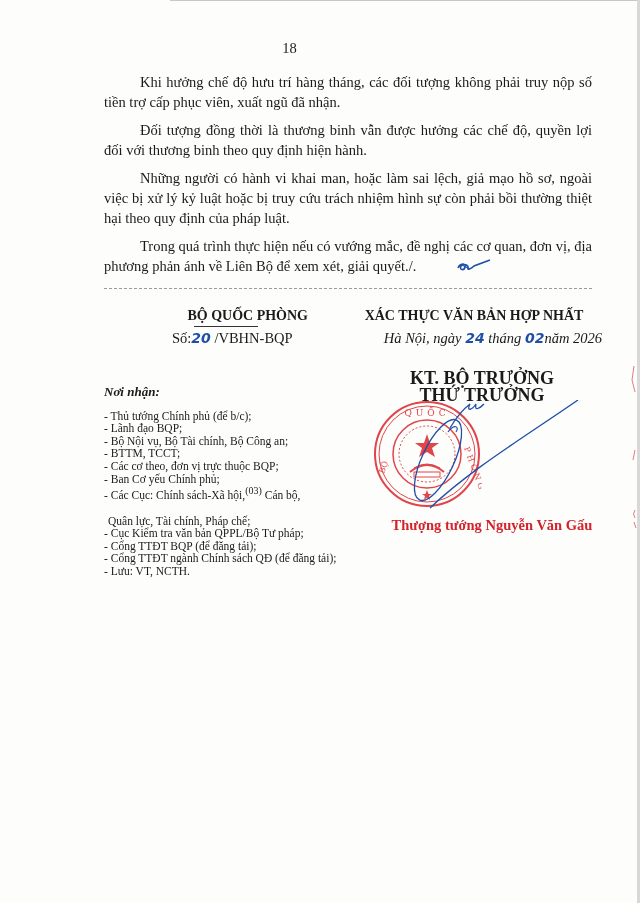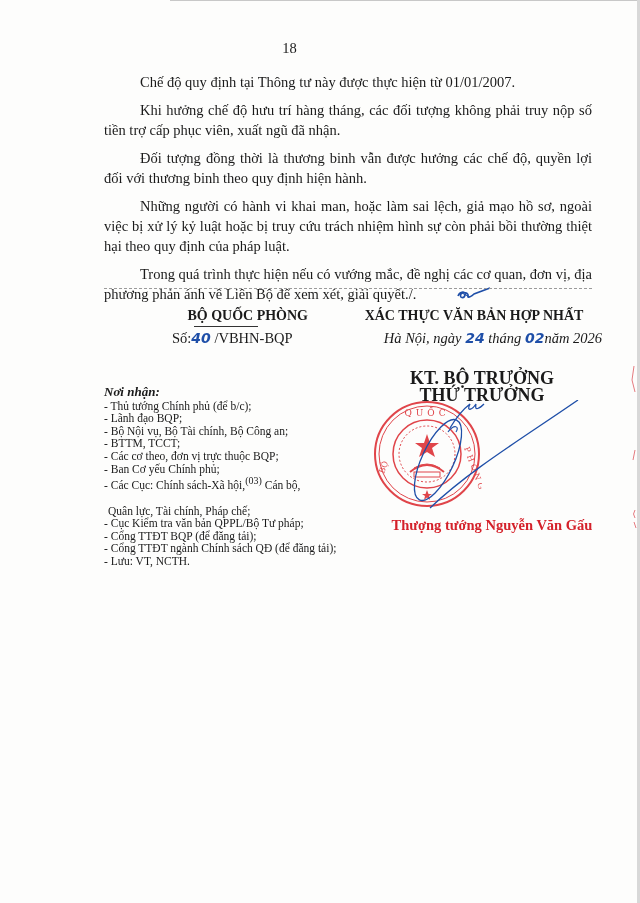--- a/index.html
+++ b/index.html
@@ -16,58 +16,57 @@
     .para { margin: 0 0 8px 0; text-indent: 36px; }
     .sig-scribble { display: inline-block; vertical-align: middle; }
     .divider { position: absolute; top: 288px; left: 104px; width: 488px; border-top: 1px dashed #9a9a9a; }
     .org-name { position: absolute; top: 308px; left: 148px; width: 160px; text-align: right; font-weight: bold; font-size: 14px; }
     .org-underline { position: absolute; top: 326px; left: 194px; width: 64px; height: 1px; background: #333; }
     .doc-number { position: absolute; top: 330px; left: 172px; font-size: 14.5px; }
     .hand { color: #1f4fa8; font-style: italic; font-family: "DejaVu Sans", sans-serif; font-weight: bold; font-size: 14px; }
     .auth-title { position: absolute; top: 308px; left: 364px; width: 220px; text-align: center; font-weight: bold; font-size: 14px; }
     .date-line { position: absolute; top: 330px; left: 362px; width: 240px; text-align: right; font-style: italic; font-size: 14.5px; }
     .recipients { position: absolute; top: 386px; left: 104px; width: 250px; font-size: 11.5px; line-height: 12.6px; }
-    .recipients .head { font-weight: bold; font-style: italic; font-size: 13px; margin-bottom: 1px; }
+    .recipients .head { font-weight: bold; font-style: italic; font-size: 13px; margin-bottom: 11px; }
     .recipients sup { font-size: 10px; }
     .recipients .cont { padding-left: 4px; margin-top: 13px; }
     .signer-block { position: absolute; top: 370px; left: 372px; width: 220px; text-align: center; font-weight: bold; font-size: 18px; line-height: 17px; }
     .seal { position: absolute; top: 398px; left: 372px; }
     .signature { position: absolute; top: 400px; left: 400px; }
     .signer-name { position: absolute; top: 517px; left: 372px; width: 240px; text-align: center; color: #d4212a; font-weight: bold; font-size: 14.5px; }
     .edge-marks { position: absolute; top: 360px; left: 630px; }
   </style>
 </head>
 <body>
 
 <div class="top-edge"></div>
 <div class="page-edge"></div>
 
 <div class="page-num">18</div>
 
 <div class="body-text">
-  <p class="para">Chế độ quy định tại Thông tư này được thực hiện từ 01/01/2007.</p>
   <p class="para">Khi hưởng chế độ hưu trí hàng tháng, các đối tượng không phải truy nộp số tiền trợ cấp phục viên, xuất ngũ đã nhận.</p>
   <p class="para">Đối tượng đồng thời là thương binh vẫn được hưởng các chế độ, quyền lợi đối với thương binh theo quy định hiện hành.</p>
   <p class="para">Những người có hành vi khai man, hoặc làm sai lệch, giả mạo hồ sơ, ngoài việc bị xử lý kỷ luật hoặc bị truy cứu trách nhiệm hình sự còn phải bồi thường thiệt hại theo quy định của pháp luật.</p>
   <p class="para"><span>Trong quá trình thực hiện nếu có vướng mắc, đề nghị các cơ quan, đơn vị, địa phương phản ánh về Liên Bộ để xem xét, giải quyết./.</span>
     <span class="sig-scribble">
       <svg width="36" height="14" viewBox="0 0 36 14">
           <path d="M2 9 C4 4,10 4,9 8 C8 12,3 11,5 7 C7 4,13 6,12 9 C11 12,16 9,18 7 L34 1" stroke="#1f4fa8" stroke-width="1.6" fill="none"></path>
           <path d="M6 6 L14 10" stroke="#1f4fa8" stroke-width="1.2"></path>
         </svg>
     </span>
   </p>
 </div>
 
 <div class="divider"></div>
 
 <div class="org-name">BỘ QUỐC PHÒNG</div>
 <div class="org-underline"></div>
 <div class="doc-number">
-  <span>Số:</span><span class="hand">40</span> <span>/VBHN-BQP</span>
+  <span>Số:</span><span class="hand">20</span> <span>/VBHN-BQP</span>
 </div>
 
 <div class="auth-title">XÁC THỰC VĂN BẢN HỢP NHẤT</div>
 <div class="date-line">
   <span>Hà Nội, ngày</span>
   <span class="hand">24</span>
   <span>tháng</span>
   <span class="hand">02</span><span>năm 2026</span>
 </div>
 

